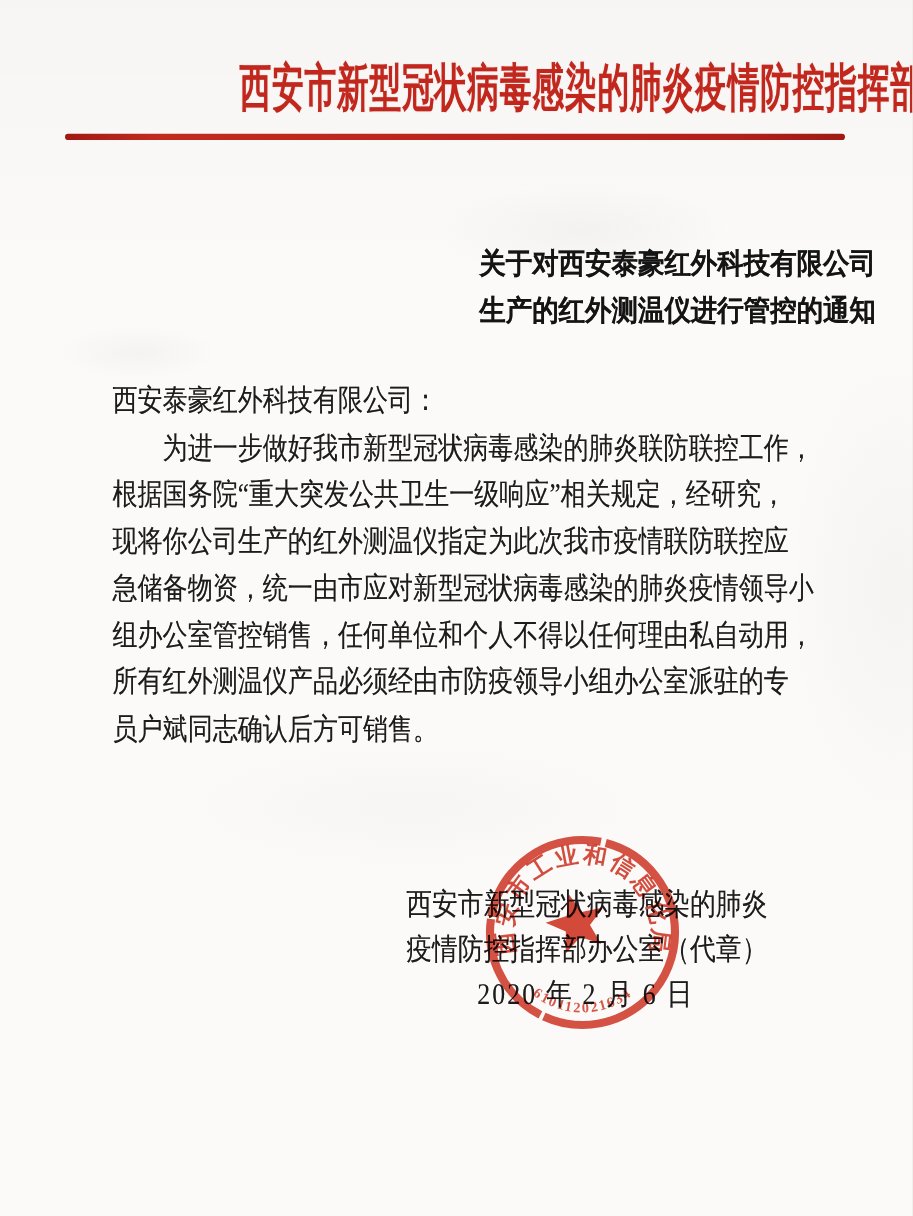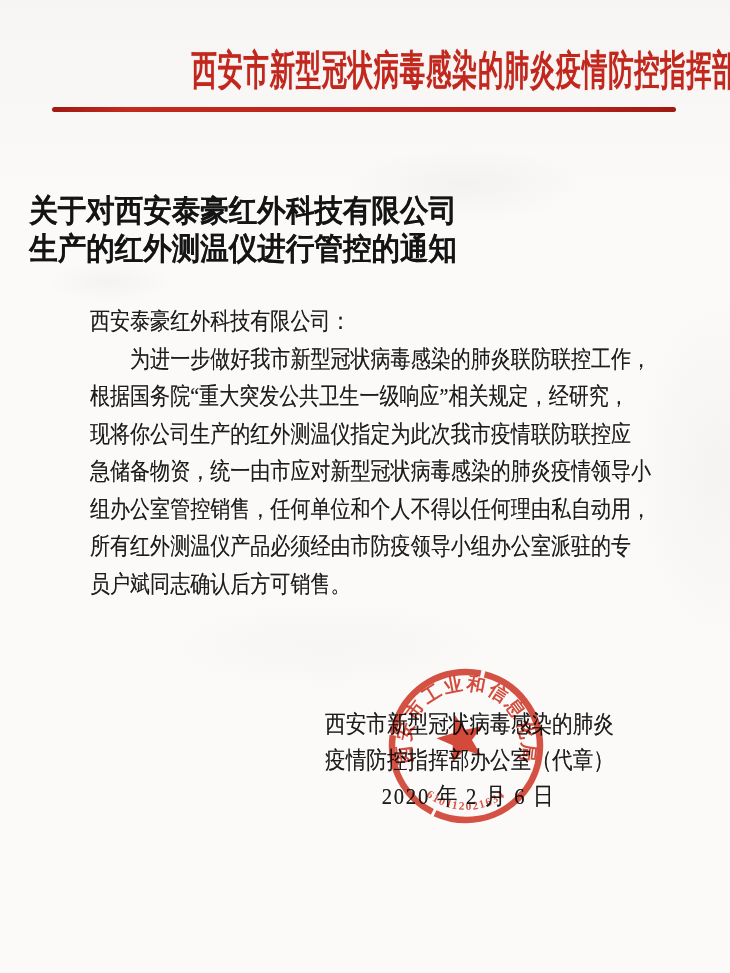--- a/index.html
+++ b/index.html
@@ -24,22 +24,22 @@
   .letterhead span{
     display:inline-block;font-size:41px;line-height:1;font-weight:bold;
     color:#c2271e;transform:scaleX(.62);transform-origin:center;
     letter-spacing:1px;text-shadow:0 0 1px rgba(194,39,30,.45);
   }
   .rule{
     position:absolute;top:107px;left:52px;width:624px;height:5px;border-radius:3px;
     background:linear-gradient(90deg,#a01a12,#c32a1e 12%,#b3201b 85%,#9e1a13);
   }
   .title{
-    position:absolute;top:192px;left:0;width:730px;text-align:left;
-    font-size:31px;line-height:38px;font-weight:bold;color:#141414;
+    position:absolute;top:192px;left:0;width:730px;text-align:right;
+    font-size:23px;line-height:38px;font-weight:bold;color:#141414;
   }
   .title div{transform:scaleX(.92);transform-origin:center;white-space:nowrap;
     text-shadow:0 0 .5px rgba(0,0,0,.6);}
   .bodytext{
     position:absolute;left:90px;top:303px;width:680px;
     font-size:24px;line-height:37.5px;color:#1c1c1c;
     transform:scaleX(.835);transform-origin:left top;
     text-shadow:0 0 .5px rgba(0,0,0,.45);
   }
   .bline{white-space:nowrap;}

